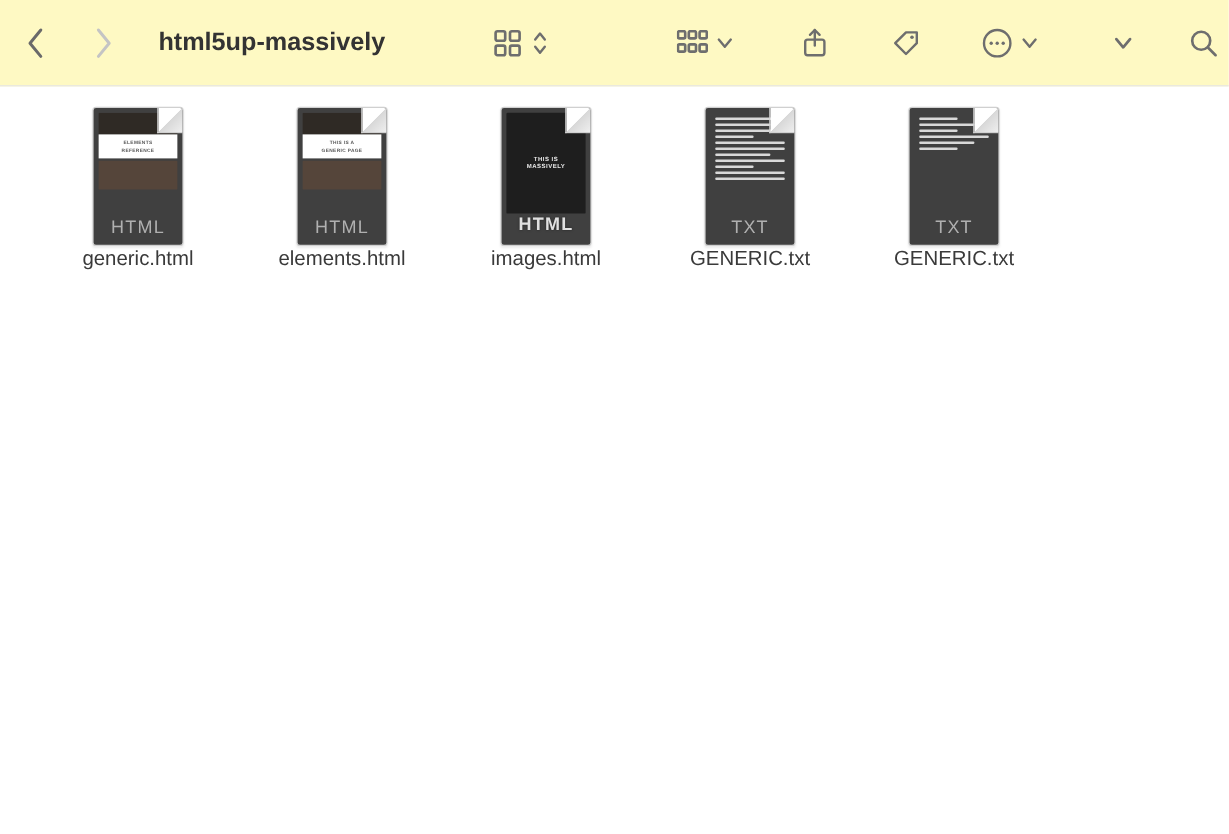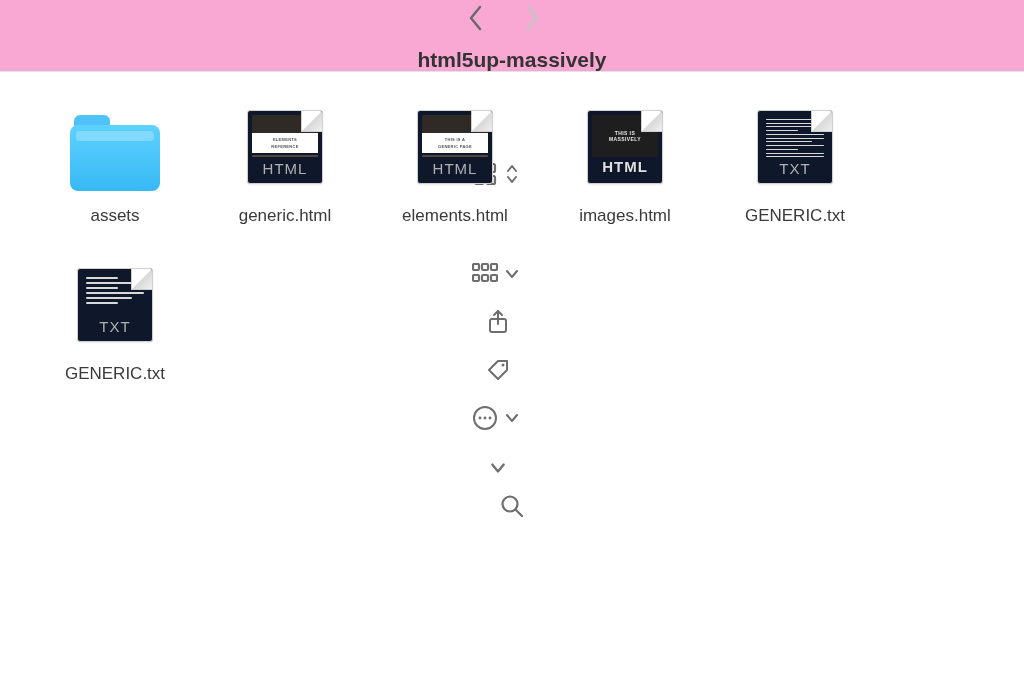--- a/index.html
+++ b/index.html
@@ -7,27 +7,26 @@
     font-family: -apple-system, BlinkMacSystemFont, "Helvetica Neue", sans-serif;
     background: #fff;
     width: 1024px;
     height: 695px;
     overflow: hidden;
   }
 
   
   .toolbar {
     height: 72px;
-    background: #f9a8d4;
+    background: #fef9c3;
     border-bottom: 1px solid #e5e5e5;
     display: flex;
     align-items: center;
-    padding: 0 39px;
+    padding: 0 12px;
     gap: 12px;
-    flex-direction: column;
   }
   .nav-arrows { display: flex; align-items: center; gap: 20px; margin-right: 16px; }
   .nav svg { display:block; }
   .title {
     font-size: 21px;
     font-weight: 600;
     color: #333;
     flex: 0 0 auto;
   }
   .spacer-flex { flex: 0 0 60px; }
@@ -108,23 +107,23 @@
     content:"";
     position:absolute;
     top:6px;left:6px;right:6px;height:10px;
     border-radius:4px;
     background:rgba(255,255,255,0.25);
   }
 
   
   .doc {
     width: 76px;
-    height: 74px;
+    height: 116px;
     position: relative;
-    background: #0f172a;
+    background: #404040;
     border: 1px solid #d0d0d0;
     border-radius: 3px;
     box-shadow: 0 1px 2px rgba(0,0,0,0.08);
     overflow: hidden;
   }
   .doc .fold {
     position: absolute;
     top: -1px;
     right: -1px;
     width: 22px;
@@ -324,29 +323,20 @@
         <line x1="16" y1="16" x2="22" y2="22"></line>
       </svg>
     </span>
   </div>
 
 </div>
 
 <div class="content">
   <div class="grid">
 
-    <div class="cell">
-      <div class="thumb">
-        <div class="folder">
-            <div class="tab"></div>
-            <div class="body"></div>
-          </div>
-      </div>
-      <div class="label">assets</div>
-    </div>
 
     <div class="cell">
       <div class="thumb">
         <div class="doc">
           <div class="htmlprev">
             <div class="dark-bar"></div>
             <div class="white-band">
               <div class="mini-title">ELEMENTS</div>
               <div class="mini-title">REFERENCE</div>
             </div>

